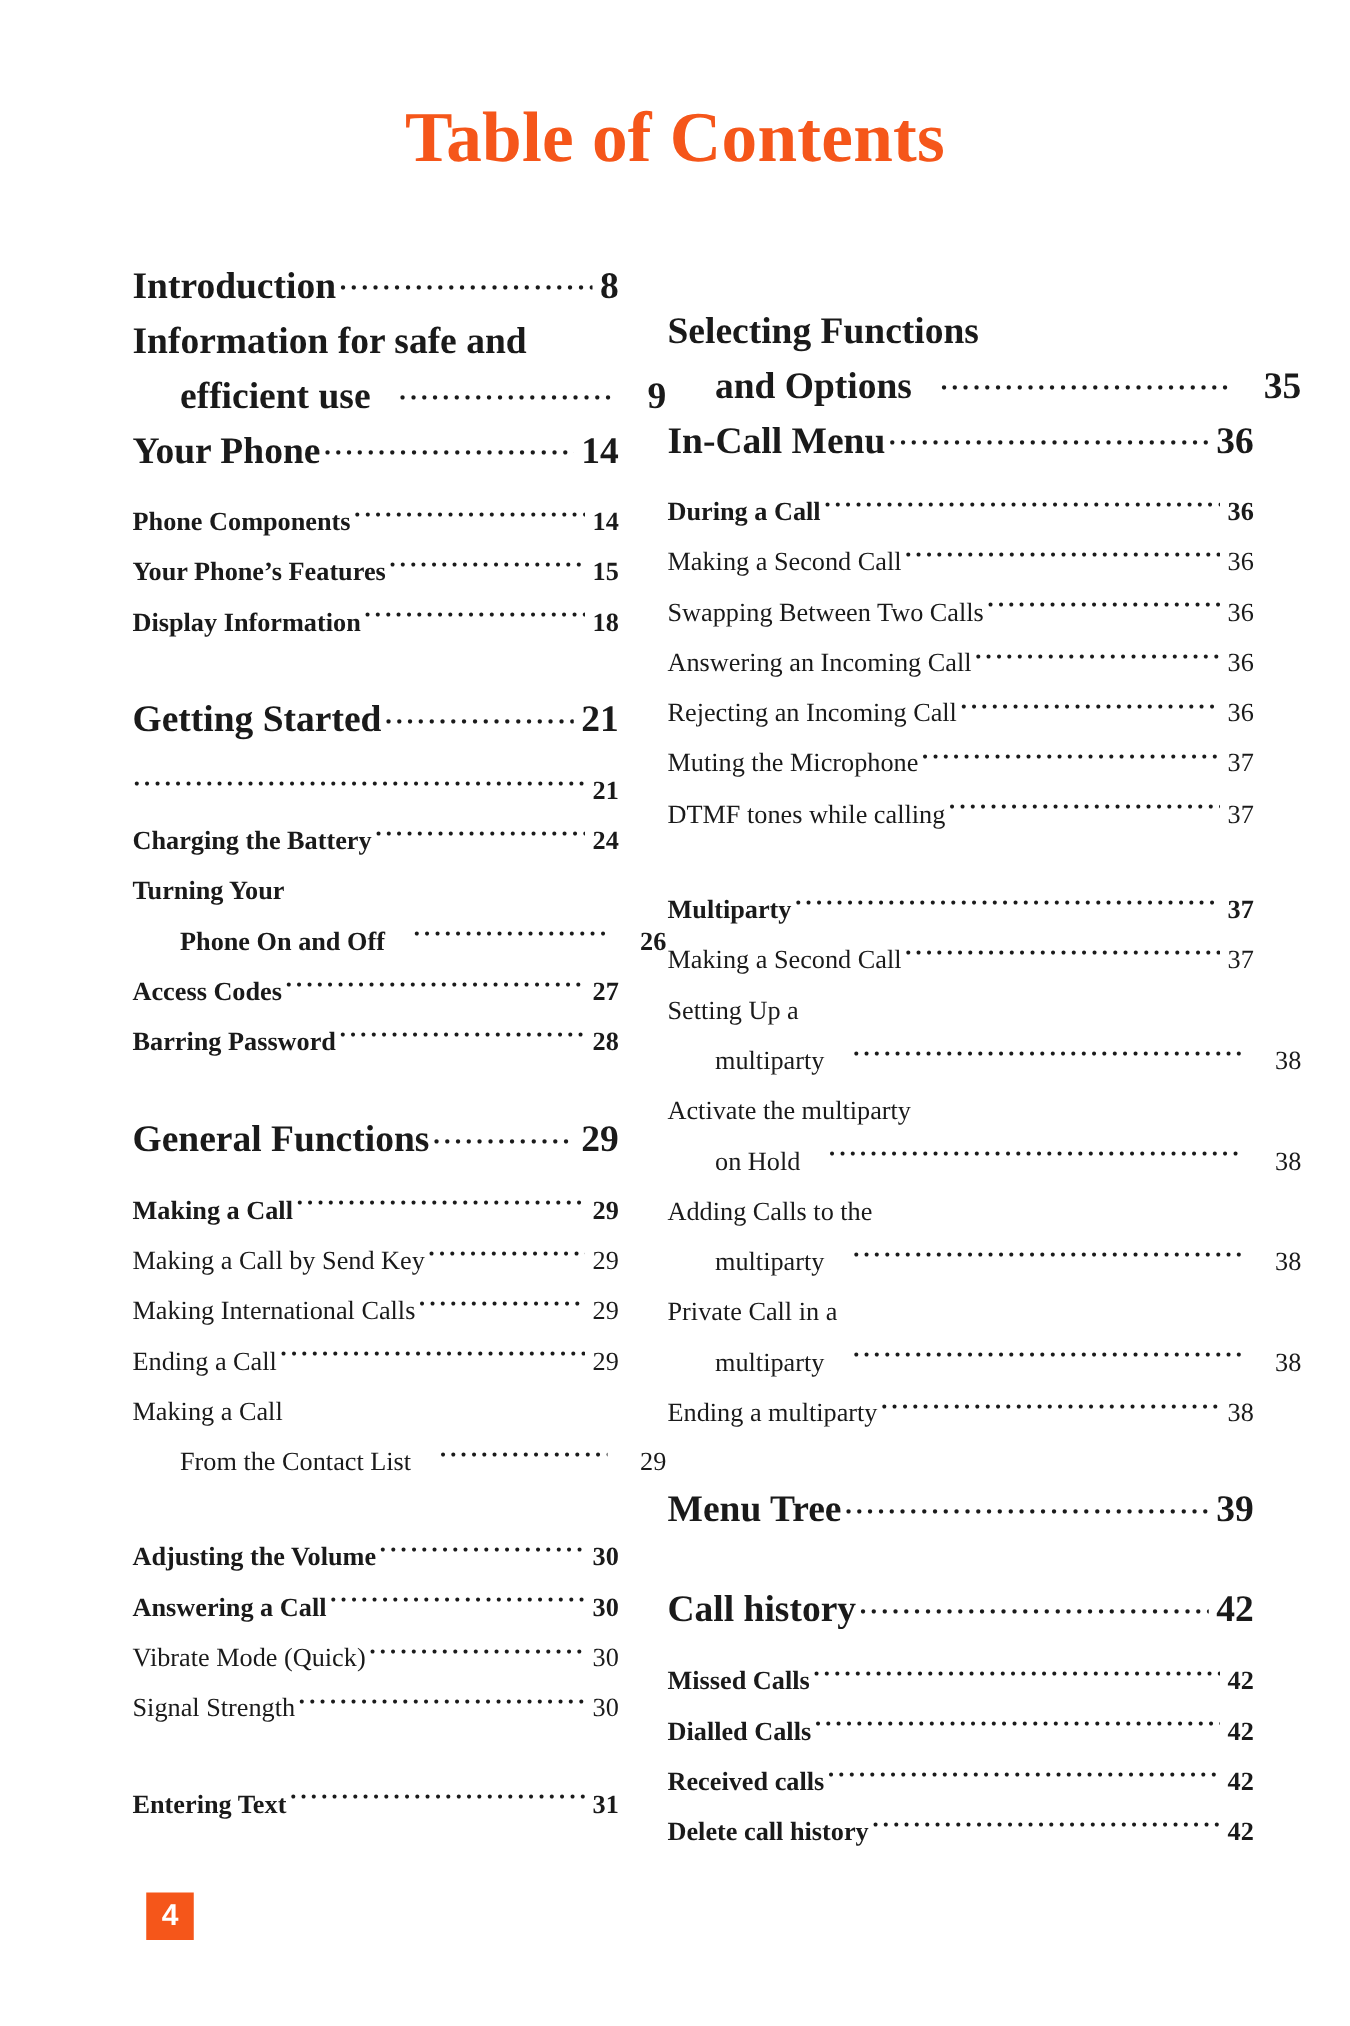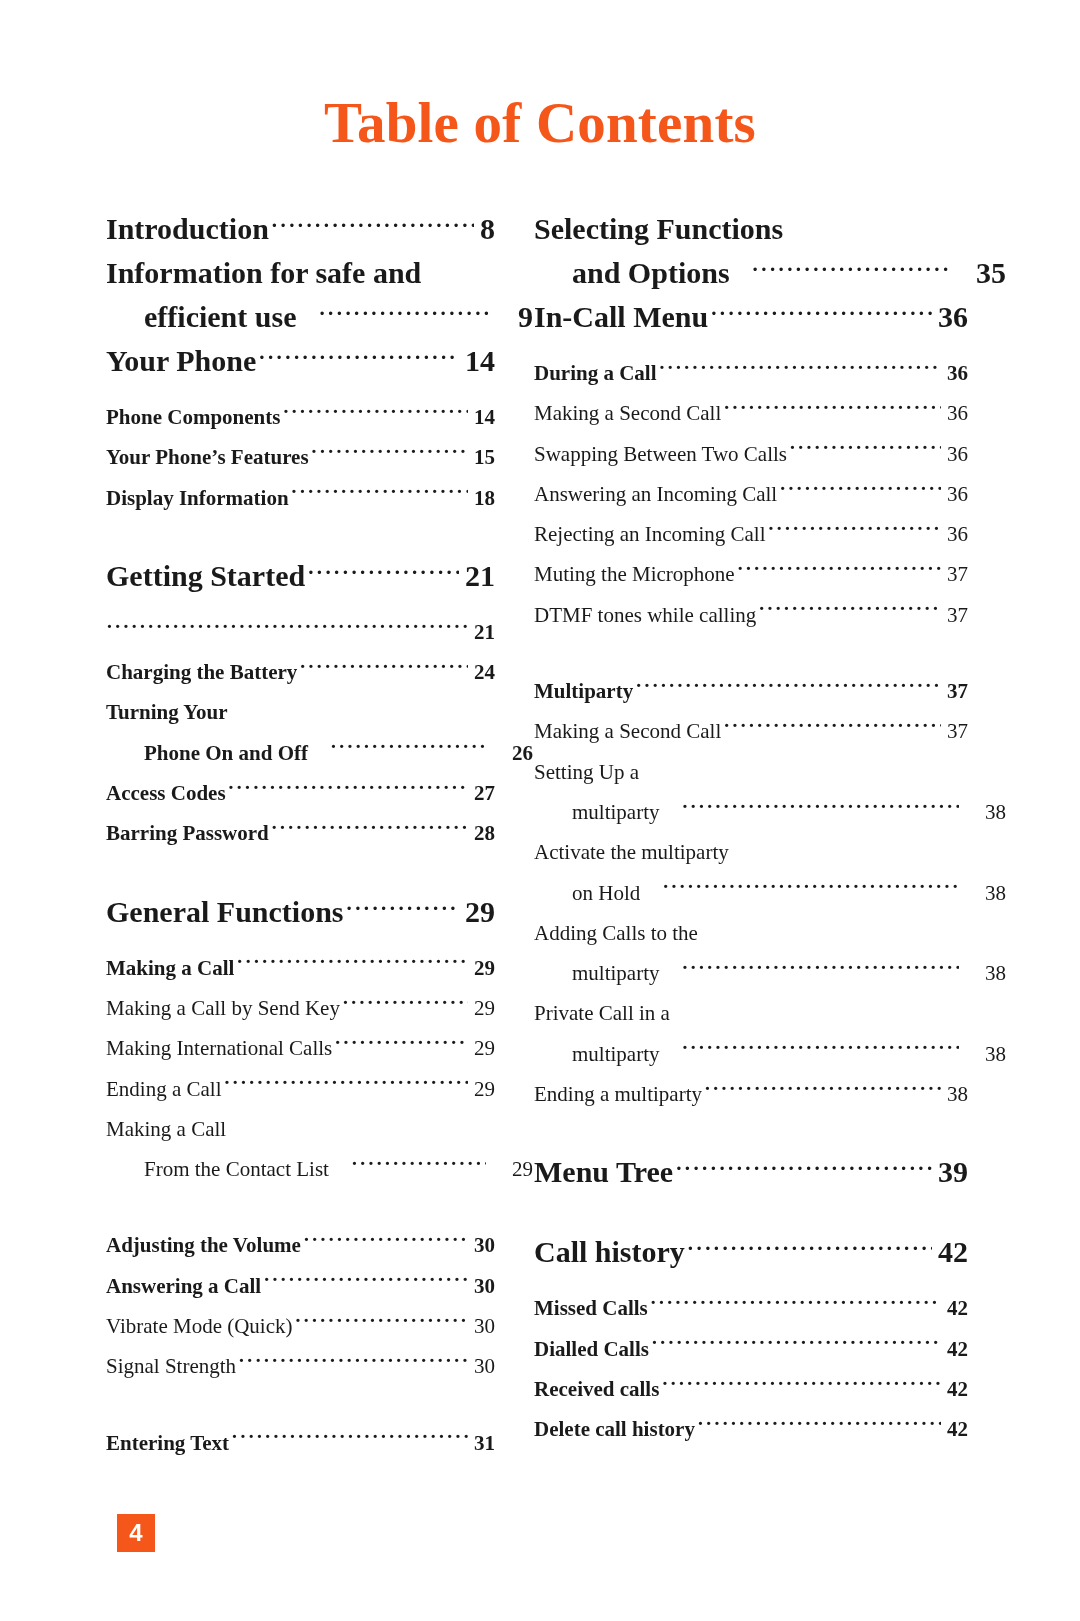--- a/index.html
+++ b/index.html
@@ -13,21 +13,21 @@
     height: 1621px;
     background: #ffffff;
     font-family: "Liberation Serif", "DejaVu Serif", serif;
     overflow: hidden;
     box-sizing: border-box;
   }
 
   
   .toc-title {
     position: absolute;
-    top: 92px;
+    top: 80px;
     left: 0;
     width: 1080px;
     text-align: center;
     font-size: 57px;
     font-weight: bold;
     color: #f5561a;
     letter-spacing: 0.2px;
     line-height: 1.1;
   }
 
@@ -44,21 +44,22 @@
     box-sizing: border-box;
   }
   .col-left {
     width: 520px;
     padding-left: 106px;
     padding-right: 25px;
   }
   .col-right {
     width: 560px;
     padding-left: 14px;
-    padding-right: 112px;
+    padding-right: 77px;
+    margin-top: 36px;
   }
 
   
   .entry {
     display: flex;
     align-items: baseline;
     width: 100%;
     font-size: 21px;
     line-height: 40.3px;
     color: #1a1a1a;
@@ -94,20 +95,21 @@
   
   .entry.bold .label,
   .entry.bold .pageno { font-weight: bold; }
   .entry.regular .label,
   .entry.regular .pageno { font-weight: normal; text-align: right; }
 
   
   .entry.head {
     font-size: 30px;
     line-height: 44px;
+    align-items: center;
   }
   .entry.head .label,
   .entry.head .pageno { font-weight: bold; }
   .entry.head .leader::before { font-size: 29px; }
 
   
   .entry.indent { padding-left: 38px; gap: 20px; }
   .entry.indent .label { padding-right: 2px; }
 
   

